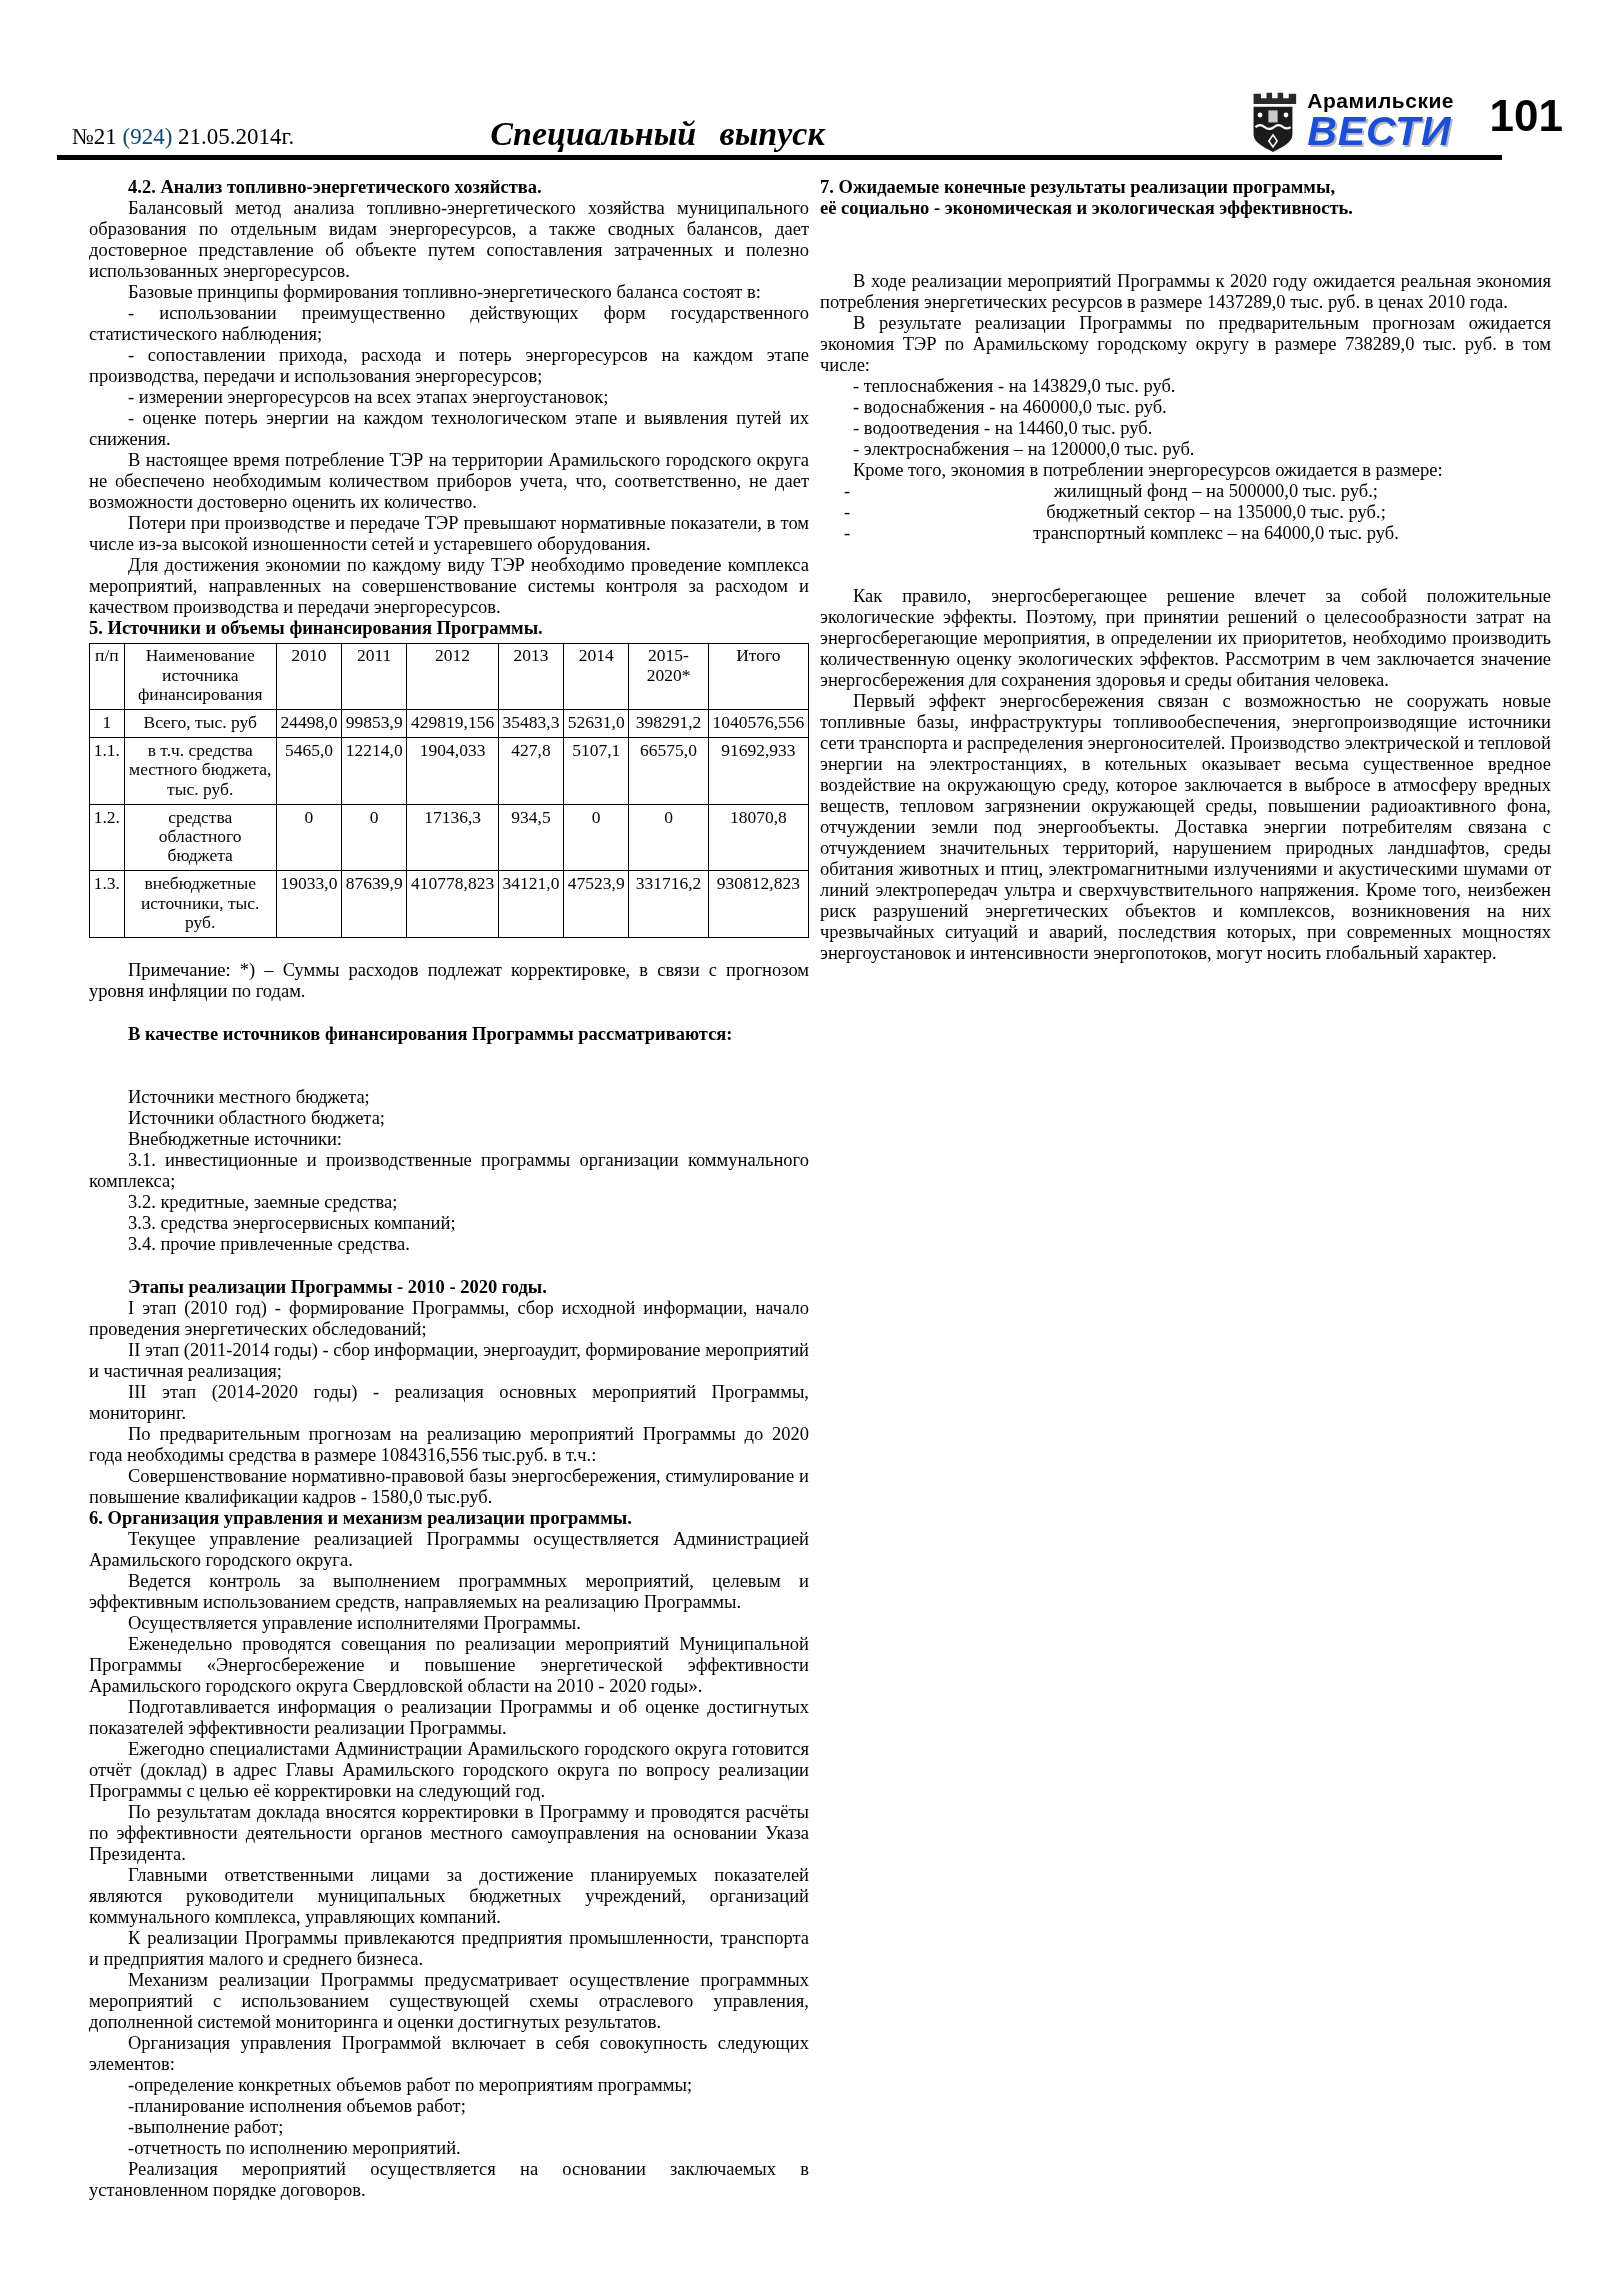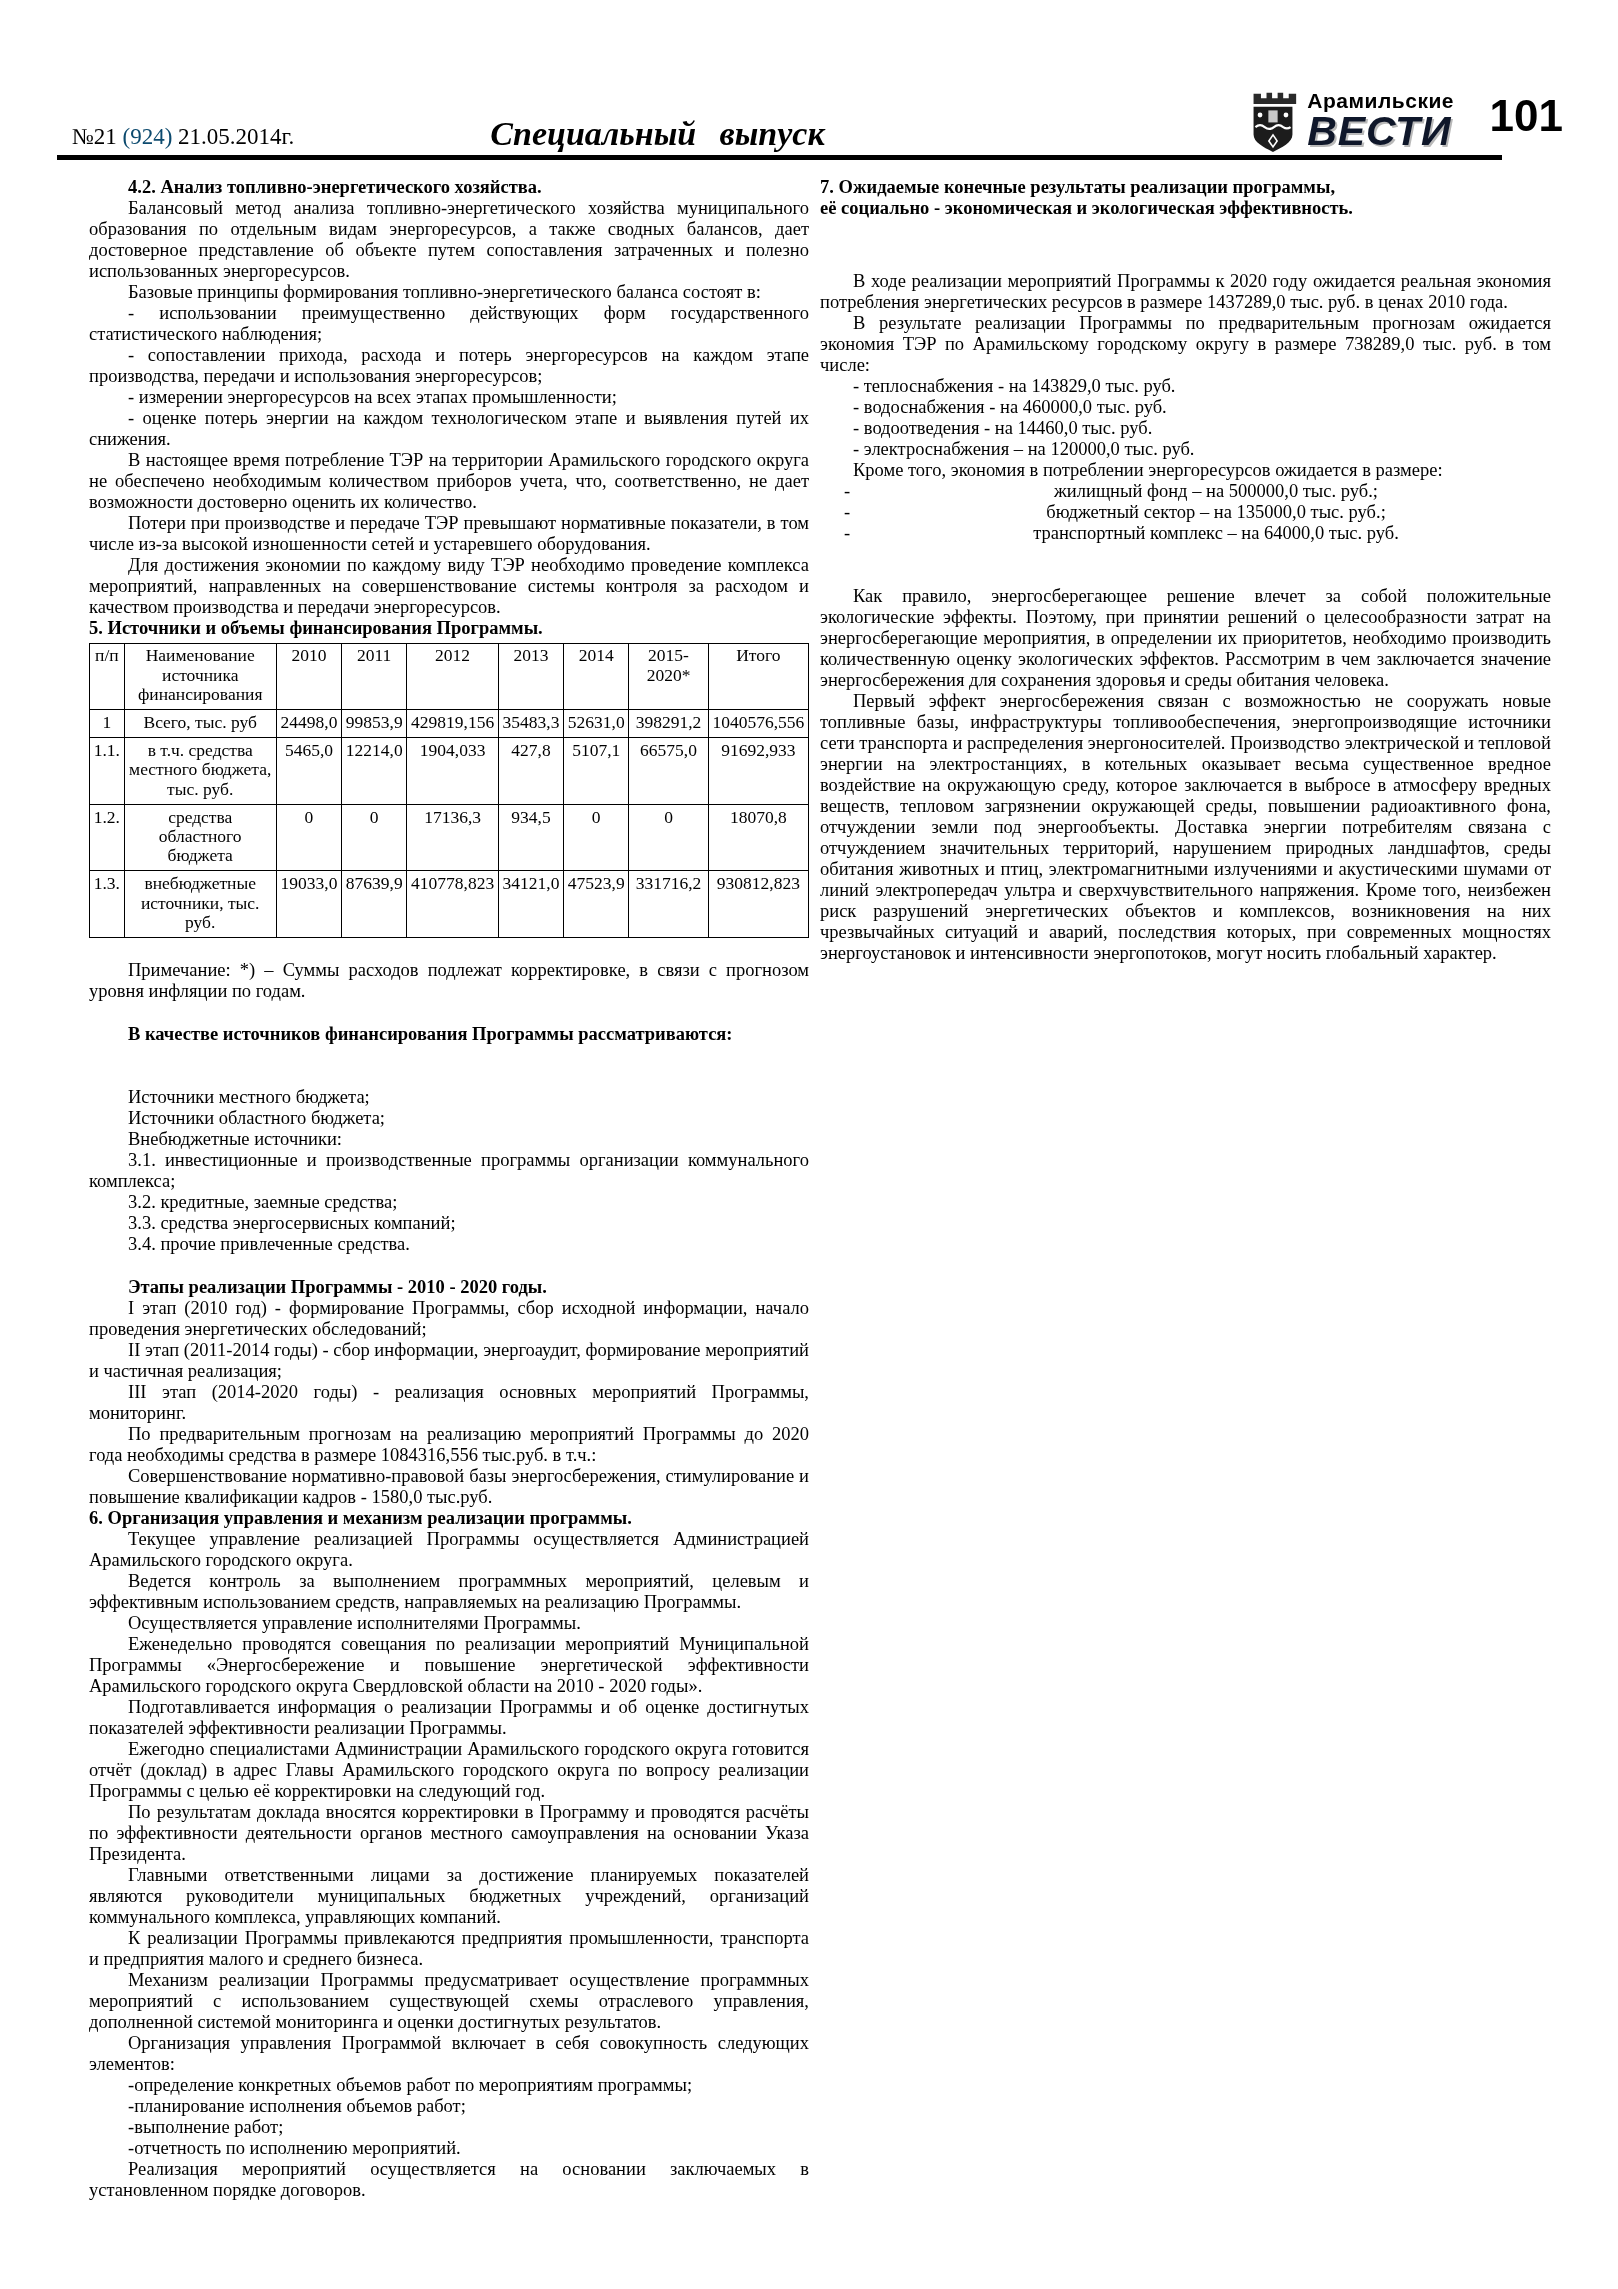--- a/index.html
+++ b/index.html
@@ -10,21 +10,21 @@
   .masthead{position:absolute;left:57px;top:85px;width:1506px;height:70px;}
   .issue{position:absolute;left:14.8px;bottom:5.5px;font-size:23px;white-space:nowrap;}
   .issue .muted{color:#0c4a6e;}
   .edition{position:absolute;left:0;right:305px;bottom:1.8px;text-align:center;
            font-size:34px;font-weight:bold;font-style:italic;word-spacing:14.8px;}
   .brand{position:absolute;right:109px;top:3.7px;display:flex;align-items:flex-start;}
   .brand-emblem{margin-right:9.2px;}
   .brand-text{display:flex;flex-direction:column;font-family:"Liberation Sans",sans-serif;}
   .brand-top{font-size:21px;font-weight:bold;letter-spacing:0.5px;}
   .brand-bottom{font-size:41px;line-height:37px;font-weight:bold;font-style:italic;
-                color:#0f172a;letter-spacing:0.9px;text-shadow:1.8px 1.8px 0 #b9b9b9;}
+                color:#1d4ed8;letter-spacing:0.9px;text-shadow:1.8px 1.8px 0 #b9b9b9;}
   .pagenum{position:absolute;right:0;top:0;font-family:"Liberation Sans",sans-serif;
            font-size:44px;line-height:61px;font-weight:bold;}
   .mast-rule{position:absolute;left:57px;top:155px;width:1445px;height:4.6px;background:#000;}
 
   
   .col{position:absolute;top:177px;}
   .col-left{left:89px;width:720px;}
   .col-right{left:820px;width:731px;}
 
   .col p{margin:0;font-size:18.5px;line-height:21px;text-align:justify;text-indent:39px;}
@@ -85,21 +85,21 @@
   </div>
   <div class="mast-rule"></div>
 
   <div class="col col-left">
 
     <p class="b h42">4.2. Анализ топливно-энергетического хозяйства.</p>
     <p>Балансовый метод анализа топливно-энергетического хозяйства муниципального образования по отдельным видам энергоресурсов, а также сводных балансов, дает достоверное представление об объекте путем сопоставления затраченных и полезно использованных энергоресурсов.</p>
     <p>Базовые принципы формирования топливно-энергетического баланса состоят в:</p>
     <p>- использовании преимущественно действующих форм государственного статистического наблюдения;</p>
     <p>- сопоставлении прихода, расхода и потерь энергоресурсов на каждом этапе производства, передачи и использования энергоресурсов;</p>
-    <p>- измерении энергоресурсов на всех этапах промышленности;</p>
+    <p>- измерении энергоресурсов на всех этапах энергоустановок;</p>
     <p>- оценке потерь энергии на каждом технологическом этапе и выявления путей их снижения.</p>
     <p>В настоящее время потребление ТЭР на территории Арамильского городского округа не обеспечено необходимым количеством приборов учета, что, соответственно, не дает возможности достоверно оценить их количество.</p>
     <p>Потери при производстве и передаче ТЭР превышают нормативные показатели, в том числе из-за высокой изношенности сетей и устаревшего оборудования.</p>
     <p>Для достижения экономии по каждому виду ТЭР необходимо проведение комплекса мероприятий, направленных на совершенствование системы контроля за расходом и качеством производства и передачи энергоресурсов.</p>
 
     <p class="h-center h5">5. Источники и объемы финансирования Программы.</p>
 
     <table class="fin">
       <tbody>
           <tr>

